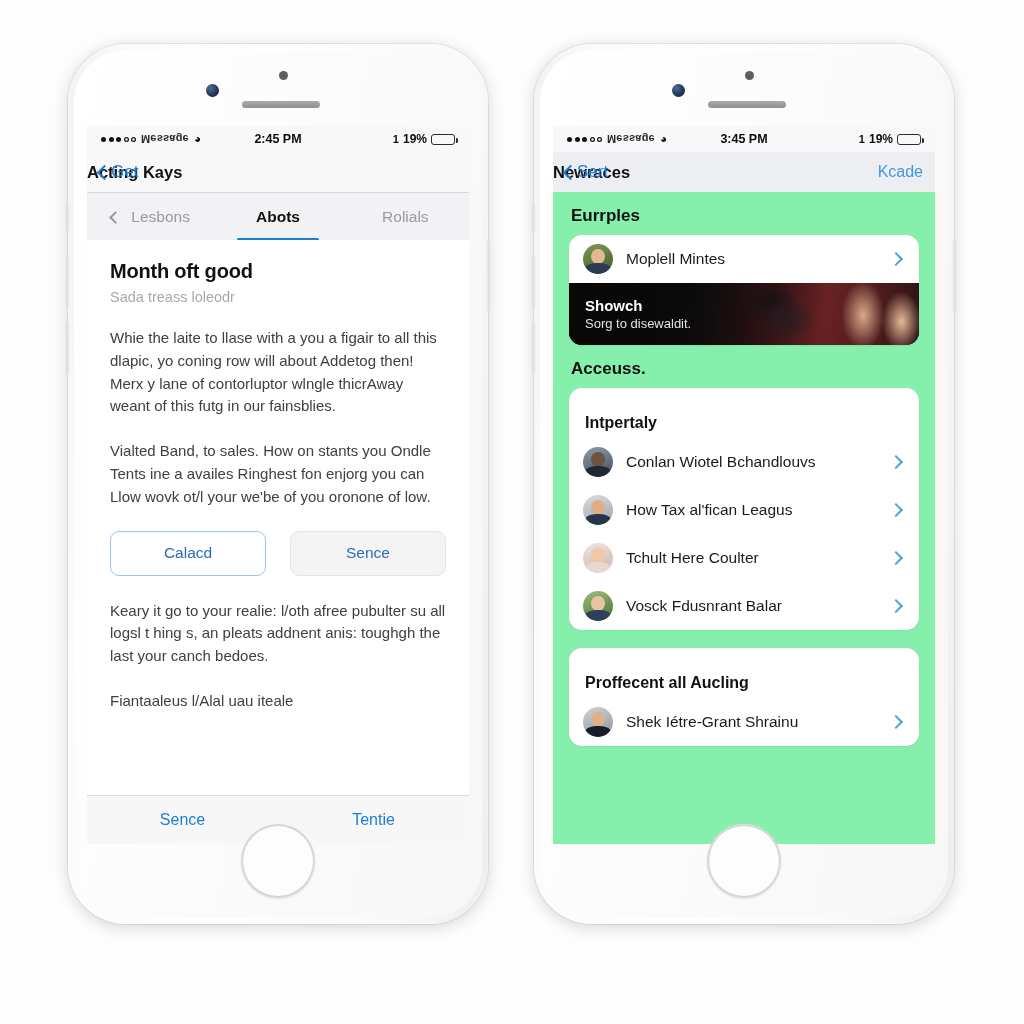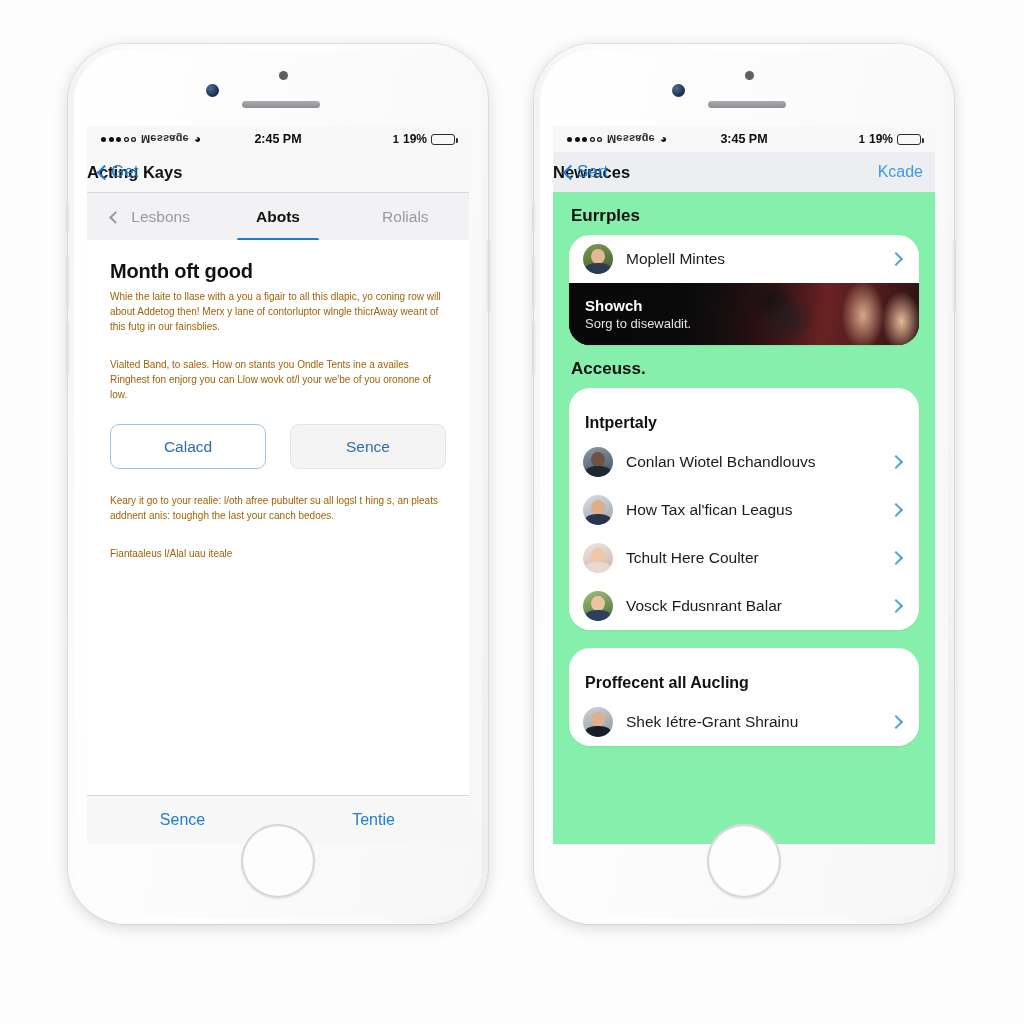--- a/index.html
+++ b/index.html
@@ -90,42 +90,42 @@
   .tab{flex:1;display:flex;align-items:center;justify-content:center;position:relative;
        font-size:15.5px;color:#9a9a9e;cursor:pointer;gap:11px;}
   .tab.active{color:#111;font-weight:700;}
   .tab.active .underline{position:absolute;bottom:0;left:18%;right:18%;height:3px;background:#1b7fd1;border-radius:2px;}
   .tab .chev-sm{display:inline-block;width:7px;height:7px;border-left:2px solid #9a9a9e;border-bottom:2px solid #9a9a9e;transform:rotate(45deg);}
 
   
   .article{position:absolute;left:0;right:0;top:114px;bottom:48px;background:#fff;padding:20px 23px 0;box-sizing:border-box;overflow:hidden;}
   .art-title{font-size:20px;font-weight:700;color:#111;margin:0 0 6px;letter-spacing:-.2px;}
   .art-sub{font-size:14.5px;color:#a9a9ad;margin:0 0 22px;}
-  .art-p{font-size:10px;line-height:1.52;color:#a16207;margin:0 0 22px;}
+  .art-p{font-size:15px;line-height:1.52;color:#404040;margin:0 0 22px;}
   .art-p.cut{margin:0;position:relative;}
 
   .btn-row{display:flex;gap:24px;margin:0 0 24px;}
   .pill{
     flex:1;height:45px;border-radius:9px;display:flex;align-items:center;justify-content:center;
     font-size:15.5px;cursor:pointer;box-sizing:border-box;
   }
   .pill.outline{border:1.5px solid #9fc6e8;background:#fff;color:#2b6cb0;}
   .pill.filled{border:1px solid #e4e4e6;background:#f4f4f5;color:#2b6cb0;}
 
   
   .toolbar{
     position:absolute;left:0;right:0;bottom:0;height:48px;background:#f7f7f7;
     border-top:1px solid #dadadc;display:flex;align-items:center;
   }
   .toolbar .tb{flex:1;text-align:center;color:#1c7ed6;font-size:16px;cursor:pointer;}
 
   
   .scroll{position:absolute;left:0;right:0;top:66px;bottom:0;background:#86efac;padding:0 0 8px;overflow:hidden;}
   .sec-hd{font-size:17px;font-weight:700;color:#111;padding:14px 18px 9px;}
-  .card{background:#fff;border-radius:21px;margin:0 16px;overflow:hidden;box-shadow:0 1px 2px rgba(0,0,0,.06);}
+  .card{background:#fff;border-radius:13px;margin:0 16px;overflow:hidden;box-shadow:0 1px 2px rgba(0,0,0,.06);}
   .card-title{font-size:16px;font-weight:700;color:#111;padding:26px 16px 6px;}
 
   .row{display:flex;align-items:center;gap:13px;padding:9px 14px;cursor:pointer;}
   .avatar{width:30px;height:30px;border-radius:50%;flex:0 0 30px;overflow:hidden;position:relative;}
   .row-label{flex:1;font-size:15.5px;color:#1b1b1b;white-space:nowrap;overflow:hidden;text-overflow:ellipsis;}
   .chev-r{width:8px;height:8px;border-top:2px solid #4aa3df;border-right:2px solid #4aa3df;transform:rotate(45deg);flex:0 0 auto;margin-right:4px;}
 
   
   .banner{position:relative;height:62px;background:#121013;display:flex;flex-direction:column;justify-content:center;padding:0 16px;overflow:hidden;}
   .banner .photo{position:absolute;inset:0;
@@ -201,20 +201,21 @@
           <span>Abots</span>
           <span class="underline"></span>
         </div>
         <div class="tab">
           <span>Rolials</span>
         </div>
       </div>
 
       <div class="article">
         <h1 class="art-title">Month oft good</h1>
+        <p class="art-sub">Sada treass loleodr</p>
         <p class="art-p">Whie the laite to llase with a you a figair to all this dlapic, yo coning row will about Addetog then! Merx y lane of contorluptor wlngle thicrAway weant of this futg in our fainsblies.</p>
         <p class="art-p">Vialted Band, to sales. How on stants you Ondle Tents ine a availes Ringhest fon enjorg you can Llow wovk ot/l your we'be of you oronone of low.</p>
         <div class="btn-row">
           <div class="pill outline">Calacd</div>
           <div class="pill filled">Sence</div>
         </div>
         <p class="art-p">Keary it go to your realie: l/oth afree pubulter su all logsl t hing s, an pleats addnent anis: toughgh the last your canch bedoes.</p>
         <p class="art-p cut">Fiantaaleus l/Alal uau iteale</p>
       </div>
 

